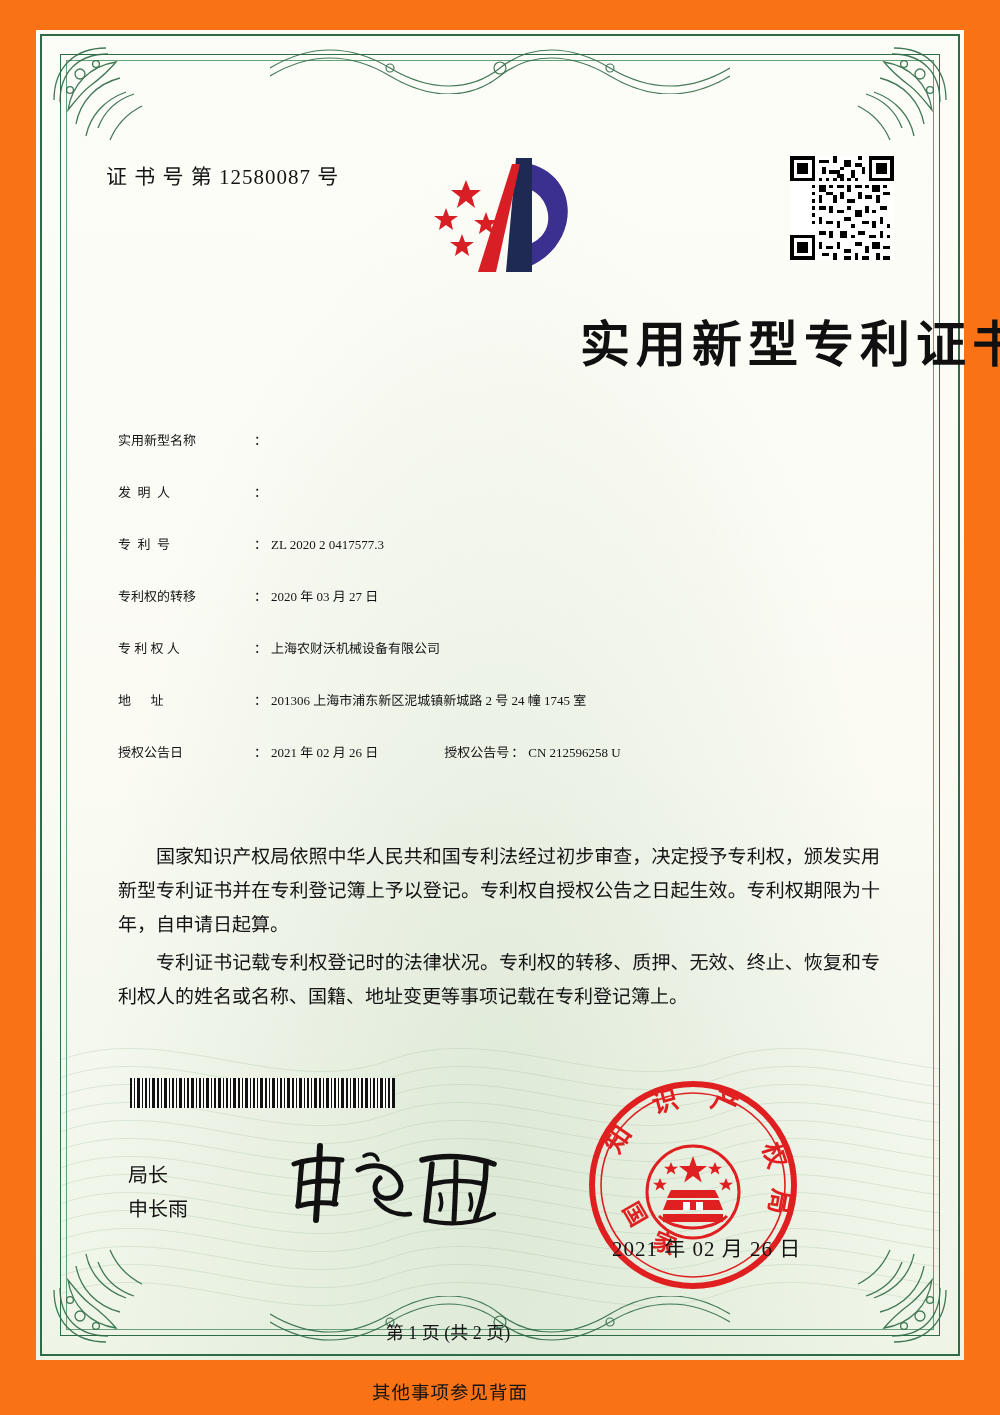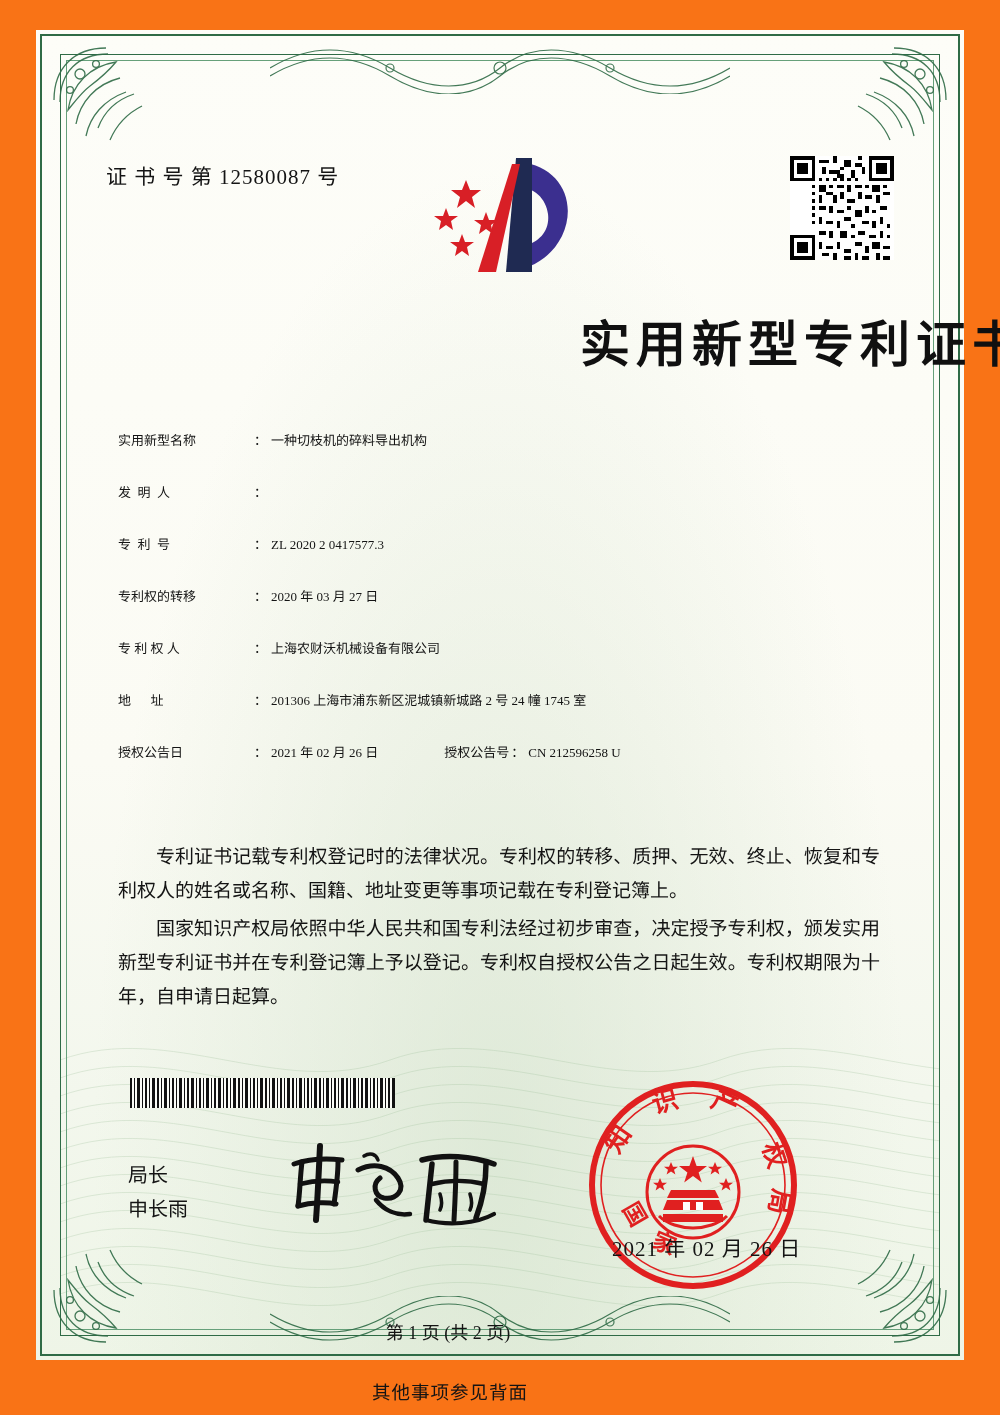--- a/index.html
+++ b/index.html
@@ -487,21 +487,20 @@
     </svg>
   </div>
 
   <div class="title">实用新型专利证书</div>
 
   <div class="fields">
 
     <div class="field-row">
       <span class="field-label">实用新型名称</span>
       <span class="field-colon">：</span>
-      <span class="field-value">一种切枝机的碎料导出机构</span>
     </div>
 
     <div class="field-row">
       <span class="field-label">发  明  人</span>
       <span class="field-colon">：</span>
     </div>
 
     <div class="field-row">
       <span class="field-label">专  利  号</span>
       <span class="field-colon">：</span>
@@ -531,22 +530,22 @@
       <span class="field-colon">：</span>
       <span class="field-value">2021 年 02 月 26 日</span>
       <span class="field-label2">授权公告号</span>
       <span class="field-colon">：</span>
       <span class="field-value2">CN 212596258 U</span>
     </div>
 
   </div>
 
   <div class="body-text">
+    <p>国家知识产权局依照中华人民共和国专利法经过初步审查，决定授予专利权，颁发实用新型专利证书并在专利登记簿上予以登记。专利权自授权公告之日起生效。专利权期限为十年，自申请日起算。</p>
     <p>专利证书记载专利权登记时的法律状况。专利权的转移、质押、无效、终止、恢复和专利权人的姓名或名称、国籍、地址变更等事项记载在专利登记簿上。</p>
-    <p>国家知识产权局依照中华人民共和国专利法经过初步审查，决定授予专利权，颁发实用新型专利证书并在专利登记簿上予以登记。专利权自授权公告之日起生效。专利权期限为十年，自申请日起算。</p>
   </div>
 
   <div class="barcode">
     <svg width="265" height="30" viewBox="0 0 265 30" shape-rendering="crispEdges" xmlns="http://www.w3.org/2000/svg">
       <rect width="265" height="30" fill="#fbfcf7"></rect>
       <g fill="#111111">
         <rect x="0" y="0" width="2" height="30"></rect>
           <rect x="4" y="0" width="1" height="30"></rect>
         <rect x="7" y="0" width="3" height="30"></rect>
           <rect x="12" y="0" width="1" height="30"></rect>

